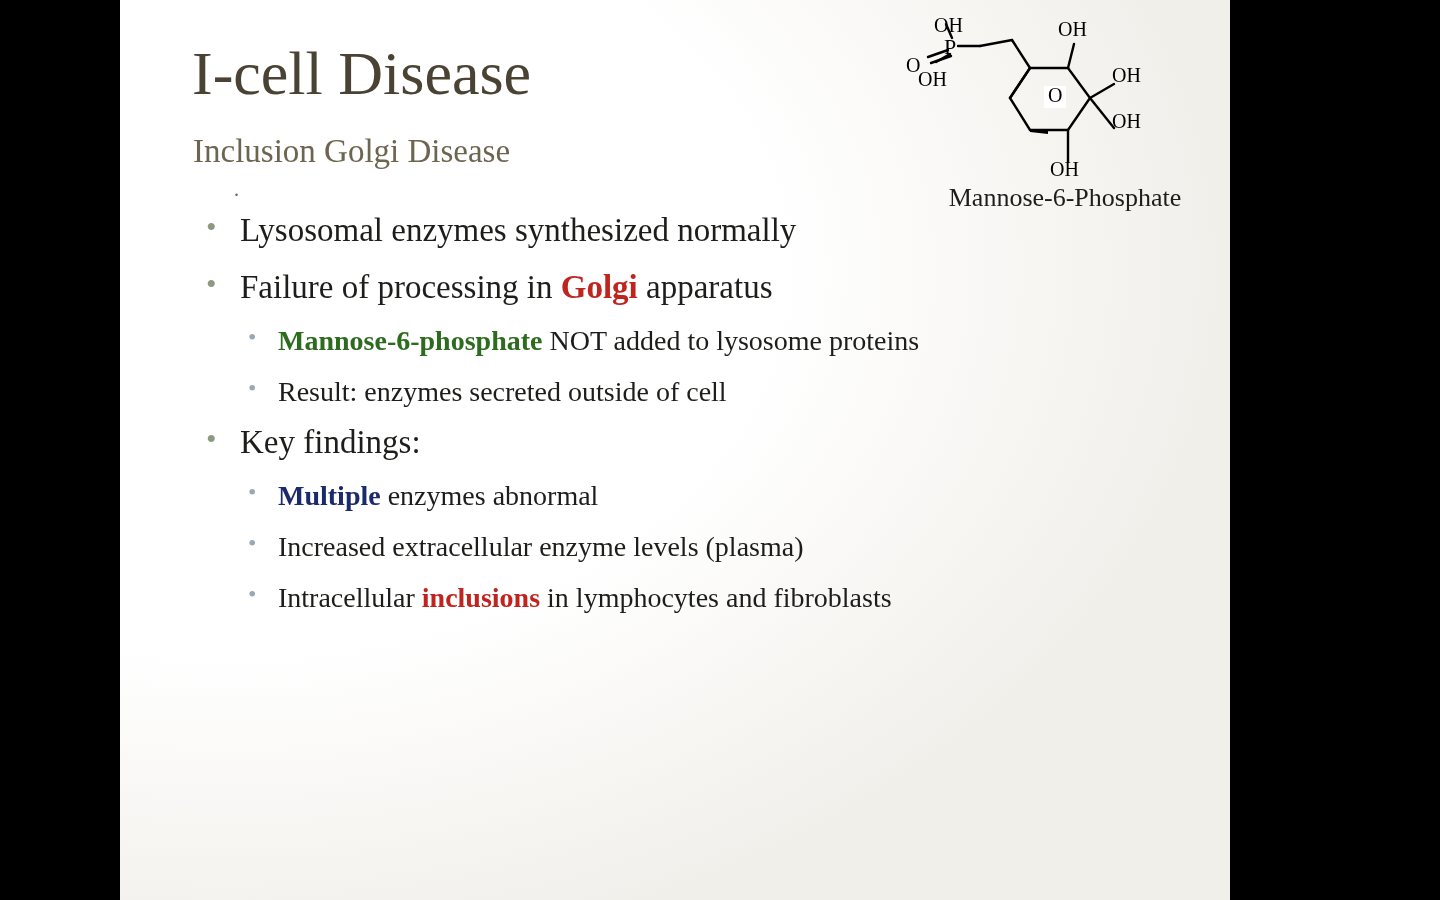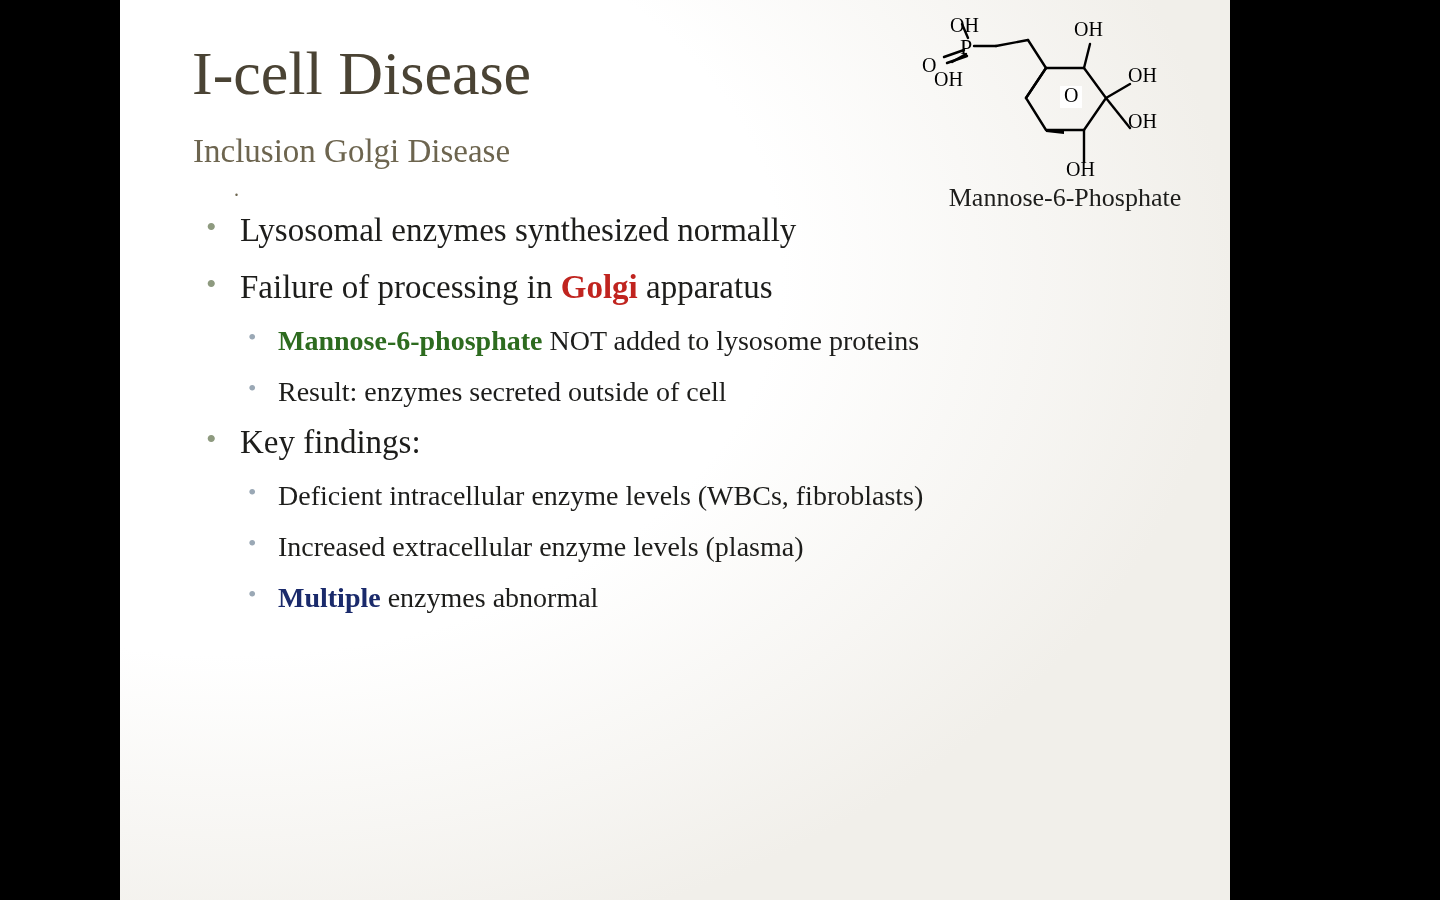--- a/index.html
+++ b/index.html
@@ -104,21 +104,21 @@
     top: -1px;
     color: #9aa8b5;
     font-size: 24px;
   }
   .red { color: #c0241f; font-weight: bold; }
   .green { color: #2d6b1f; font-weight: bold; }
   .navy { color: #1a2a6b; font-weight: bold; }
   
   .molecule {
     position: absolute;
-    left: 758px; top: 10px;
+    left: 742px; top: 10px;
     width: 300px; height: 190px;
   }
   .mol-caption {
     position: absolute;
     left: 790px; top: 183px;
     width: 310px;
     text-align: center;
     font-size: 26px;
     color: #1d1d1b;
     white-space: nowrap;
@@ -137,23 +137,23 @@
     <div class="title">I-cell Disease</div>
     <div class="subtitle">Inclusion Golgi Disease</div>
     <div class="tiny-dot">.</div>
 
     <div class="bullets">
         <div class="b1"><span>Lysosomal enzymes synthesized normally</span></div>
         <div class="b1"><span>Failure of processing in </span><span class="red">Golgi</span><span> apparatus</span></div>
         <div class="b2"><span class="green">Mannose-6-phosphate</span><span> NOT added to lysosome proteins</span></div>
         <div class="b2"><span>Result: enzymes secreted outside of cell</span></div>
         <div class="b1"><span>Key findings:</span></div>
-        <div class="b2"><span>Deficient intracellular enzyme levels (WBCs, fibroblasts)</span></div>
+        <div class="b2"><span class="navy">Multiple</span><span> enzymes abnormal</span></div>
         <div class="b2"><span>Increased extracellular enzyme levels (plasma)</span></div>
-        <div class="b2"><span class="navy">Multiple</span><span> enzymes abnormal</span></div>
+        <div class="b2"><span>Intracellular </span><span class="red">inclusions</span><span> in lymphocytes and fibroblasts</span></div>
       </div>
 
     <div class="molecule">
       <svg width="300" height="190" viewBox="0 0 300 190" xmlns="http://www.w3.org/2000/svg">
         <g stroke="#000" stroke-width="2.4" fill="none" stroke-linecap="round">
 
           <polygon points="148,88 168,58 206,58 228,88 206,120 168,120"></polygon>
 
           <line x1="148" y1="88" x2="168" y2="58"></line>
 

